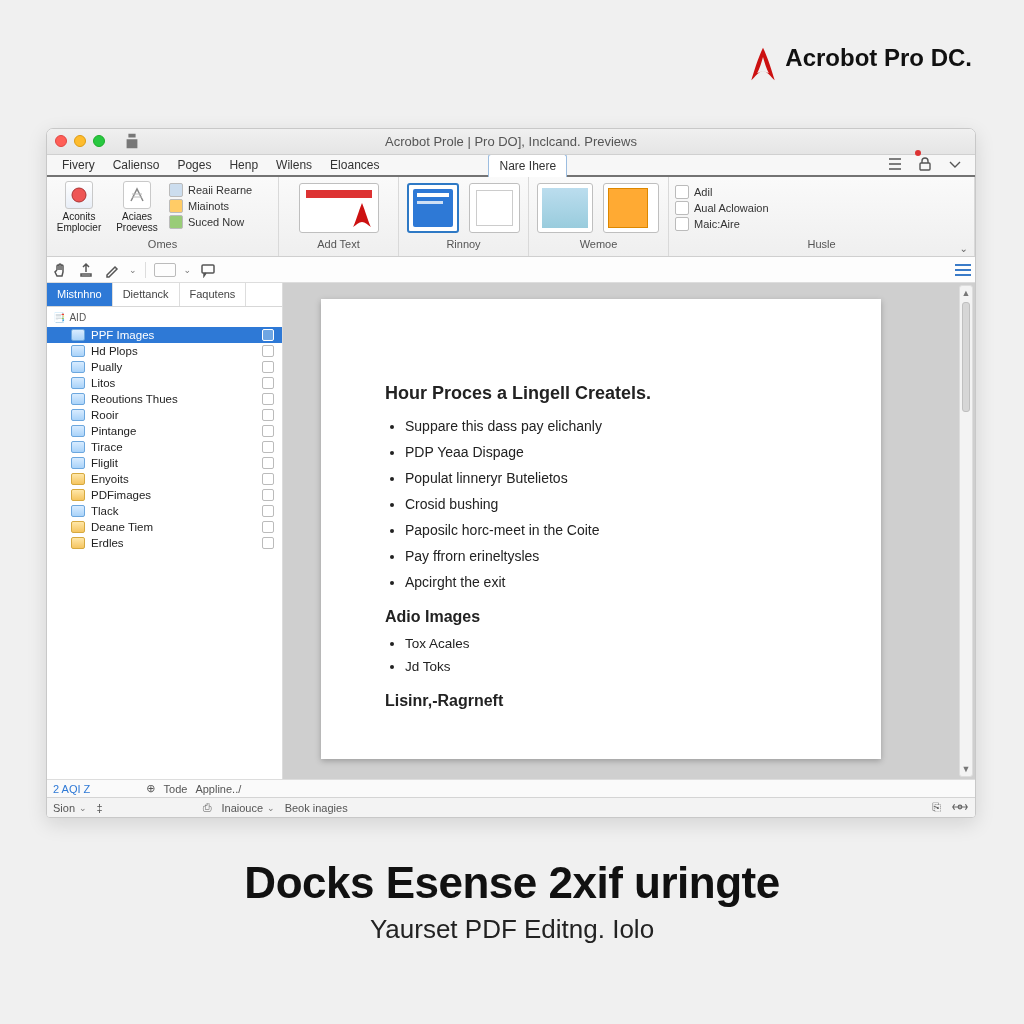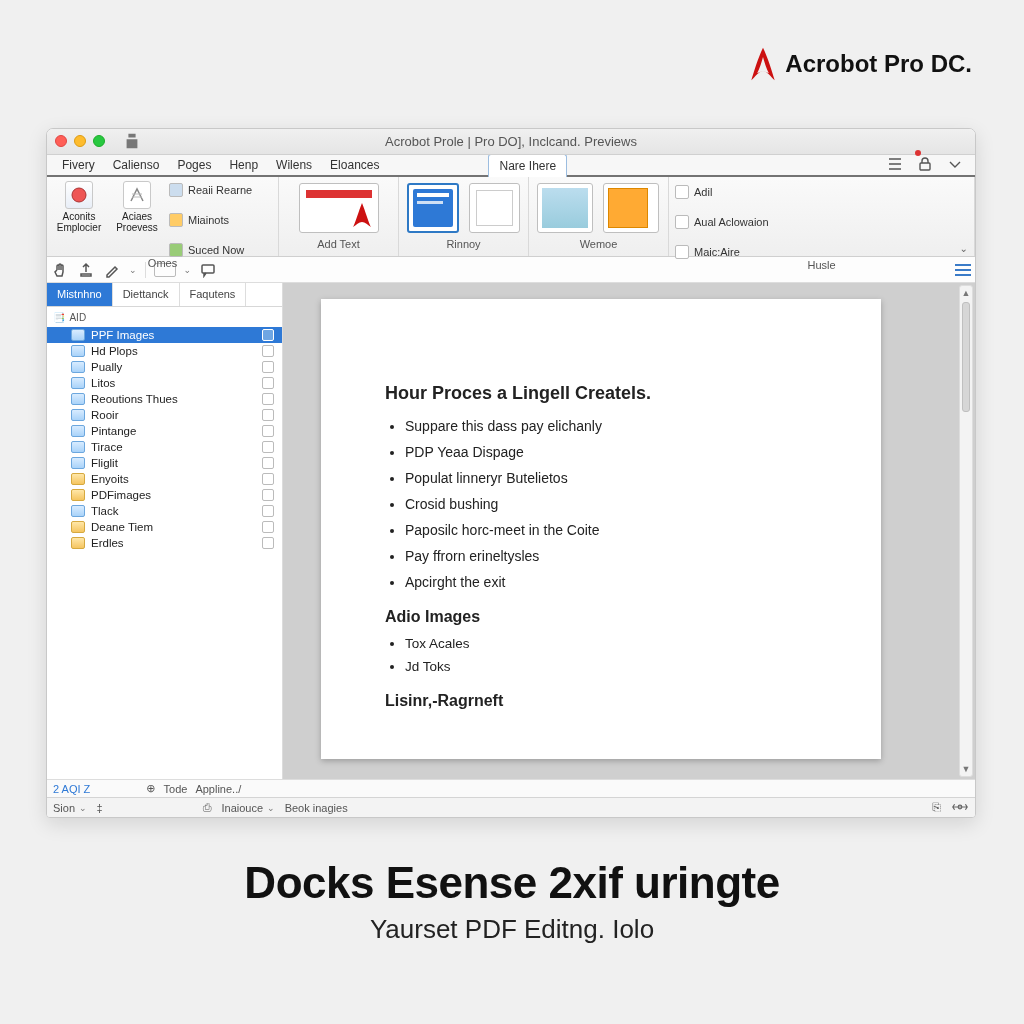--- a/index.html
+++ b/index.html
@@ -1,17 +1,17 @@
 <!DOCTYPE html>
 <html><head>
 <meta charset="utf-8">
 <style>
   * { box-sizing: border-box; margin: 0; padding: 0; }
   body { width: 1024px; height: 1024px; background: #f0f0f0; font-family: Arial, Helvetica, sans-serif; font-size: 12px; color: #222; position: relative; }
-  .brand { position: absolute; top: 44px; right: 52px; display: flex; align-items: center; gap: 8px; }
+  .brand { position: absolute; top: 44px; right: 52px; display: flex; gap: 8px; }
   .brand svg { width: 28px; height: 40px; }
   .brand-label { font-size: 24px; font-weight: 600; color: #111; }
 
   .window { position: absolute; top: 128px; left: 46px; width: 930px; height: 690px; background: #fff; border: 1px solid #c8c8c8; border-radius: 7px 7px 4px 4px; box-shadow: 0 6px 20px rgba(0,0,0,0.12); overflow: hidden; }
 
   .titlebar { height: 26px; background: linear-gradient(#f0f0f0,#e5e5e5); border-bottom: 1px solid #d0d0d0; position: relative; display:flex; align-items:center; }
   .traffic { position: absolute; top: 6px; left: 8px; display: flex; gap: 7px; }
   .t-dot { width: 12px; height: 12px; border-radius: 50%; }
   .t-red{background:#ff5f57;border:1px solid #df4644;} .t-yel{background:#febc2e;border:1px solid #dd9c13;} .t-grn{background:#28c840;border:1px solid #1dad2b;}
   .tb-glyph { position:absolute; left:76px; top:3px; }
@@ -25,21 +25,21 @@
   .endtool svg{width:16px;height:16px;fill:none;stroke:#555;stroke-width:1.4;}
   .badge{width:6px;height:6px;border-radius:50%;background:#d33;position:absolute;margin-left:12px;margin-top:-6px;}
 
   .ribbon { height: 80px; background:linear-gradient(#fafafa,#efefef); border-bottom:1px solid #cfcfcf; display:flex; }
   .ribgroup { border-right:1px solid #d9d9d9; display:flex; flex-direction:column; position:relative; }
   .ribgroup .rg-body{flex:1; display:flex; align-items:flex-start; padding:4px 6px 0 6px; gap:6px;}
   .ribgroup .rg-label{height:18px; text-align:center; font-size:11px; color:#555;}
   .bigbtn{width:52px; display:flex; flex-direction:column; align-items:center; font-size:10px; text-align:center; gap:2px;}
   .bigbtn .ico{width:28px;height:28px;border:1px solid #c9c9c9;border-radius:3px;background:#fff;display:flex;align-items:center;justify-content:center;}
   .bigbtn .ico.blue{background:linear-gradient(#fff,#e8eef7);}
-  .smlist{display:flex;flex-direction:column;gap:16px;padding-top:2px;}
+  .smlist{display:flex;flex-direction:column;gap:2px;padding-top:2px;}
   .smrow{display:flex;align-items:center;gap:5px;font-size:11px;color:#333;}
   .smrow .sq{width:14px;height:14px;border:1px solid #bbb;border-radius:2px;background:#fff;}
   .thumb{width:56px;height:50px;border:1px solid #bfbfbf;border-radius:3px;background:#fff;margin:2px;position:relative;overflow:hidden;}
   .thumb.sel{border:2px solid #2e79c5;}
   .rg-last{flex:1;}
   .rib-caret{position:absolute;right:6px;bottom:2px;font-size:10px;color:#666;}
 
   .toolstrip{height:26px;border-bottom:1px solid #ddd;display:flex;align-items:center;padding:0 4px;gap:8px;background:#fdfdfd;}
   .ts-ico{width:18px;height:18px;display:flex;align-items:center;justify-content:center;}
   .ts-ico svg{width:16px;height:16px;fill:none;stroke:#555;stroke-width:1.5;}

